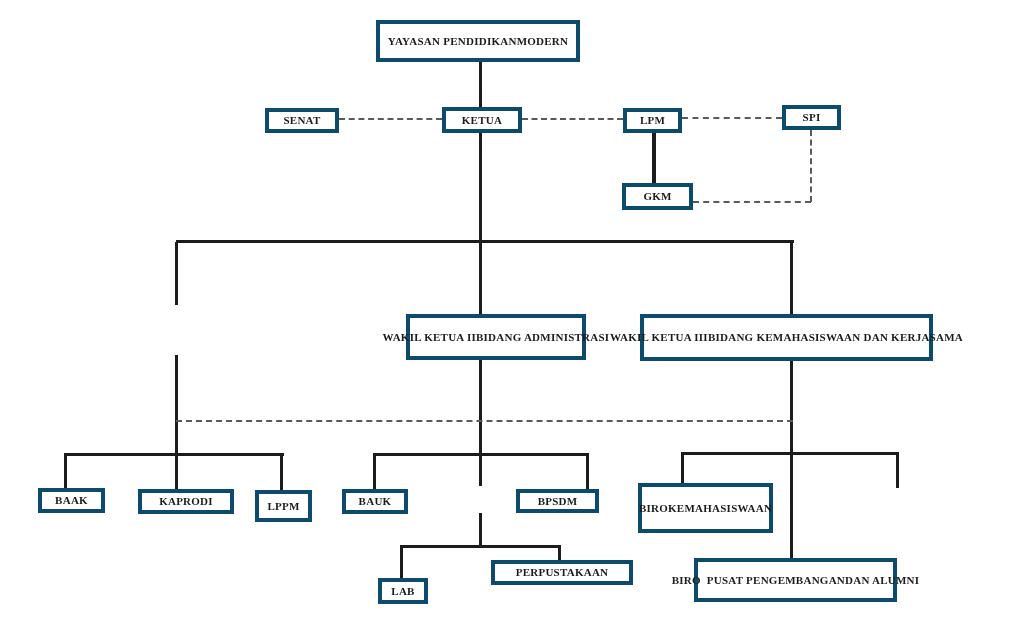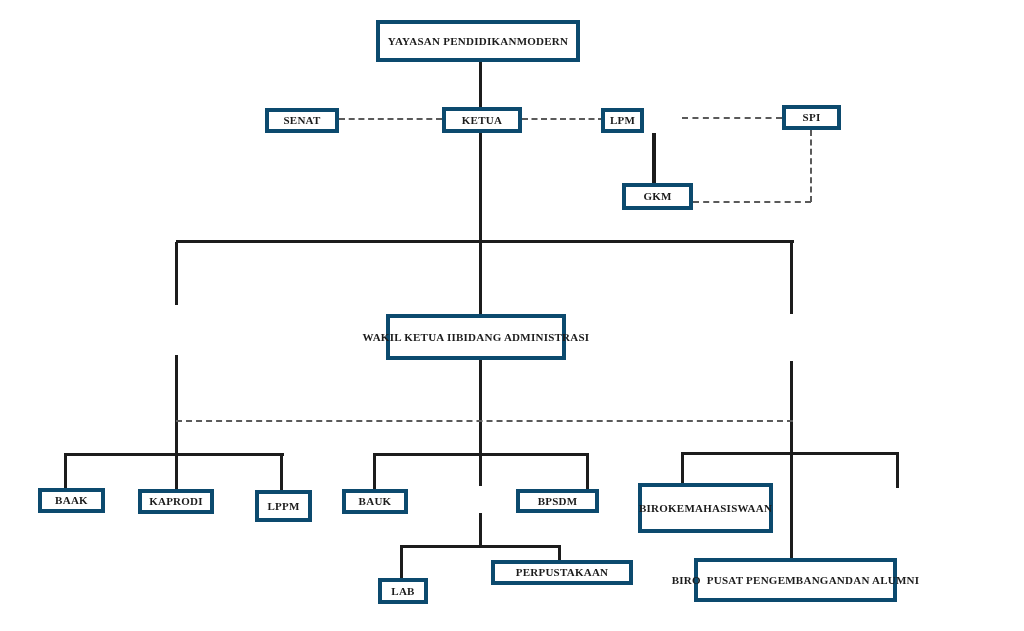--- a/index.html
+++ b/index.html
@@ -79,44 +79,48 @@
   </div>
 
   <div class="node" style="left:265px;top:108px;width:74px;height:25px">
     <span class="ln">SENAT</span>
   </div>
 
   <div class="node" style="left:442px;top:107px;width:80px;height:26px">
     <span class="ln">KETUA</span>
   </div>
 
-  <div class="node" style="left:601px;top:108px;width:43px;height:25px">
+  <div class="node" style="left:623px;top:108px;width:59px;height:25px">
     <span class="ln">LPM</span>
   </div>
 
   <div class="node" style="left:782px;top:105px;width:59px;height:25px">
     <span class="ln">SPI</span>
   </div>
 
   <div class="node" style="left:622px;top:183px;width:71px;height:27px">
     <span class="ln">GKM</span>
   </div>
 
 
-  <div class="node" style="left:386px;top:314px;width:180px;height:46px">
+  <div class="node" style="left:406px;top:314px;width:180px;height:46px">
     <span class="ln">WAKIL KETUA II</span>
     <span class="ln">BIDANG ADMINISTRASI</span>
   </div>
 
+  <div class="node" style="left:640px;top:314px;width:293px;height:47px">
+    <span class="ln">WAKIL KETUA III</span>
+    <span class="ln">BIDANG KEMAHASISWAAN DAN KERJASAMA</span>
+  </div>
 
   <div class="node" style="left:38px;top:488px;width:67px;height:25px">
     <span class="ln">BAAK</span>
   </div>
 
-  <div class="node" style="left:138px;top:489px;width:76px;height:25px">
+  <div class="node" style="left:138px;top:489px;width:96px;height:25px">
     <span class="ln">KAPRODI</span>
   </div>
 
   <div class="node" style="left:255px;top:490px;width:57px;height:32px">
     <span class="ln">LPPM</span>
   </div>
 
   <div class="node" style="left:342px;top:489px;width:66px;height:25px">
     <span class="ln">BAUK</span>
   </div>

